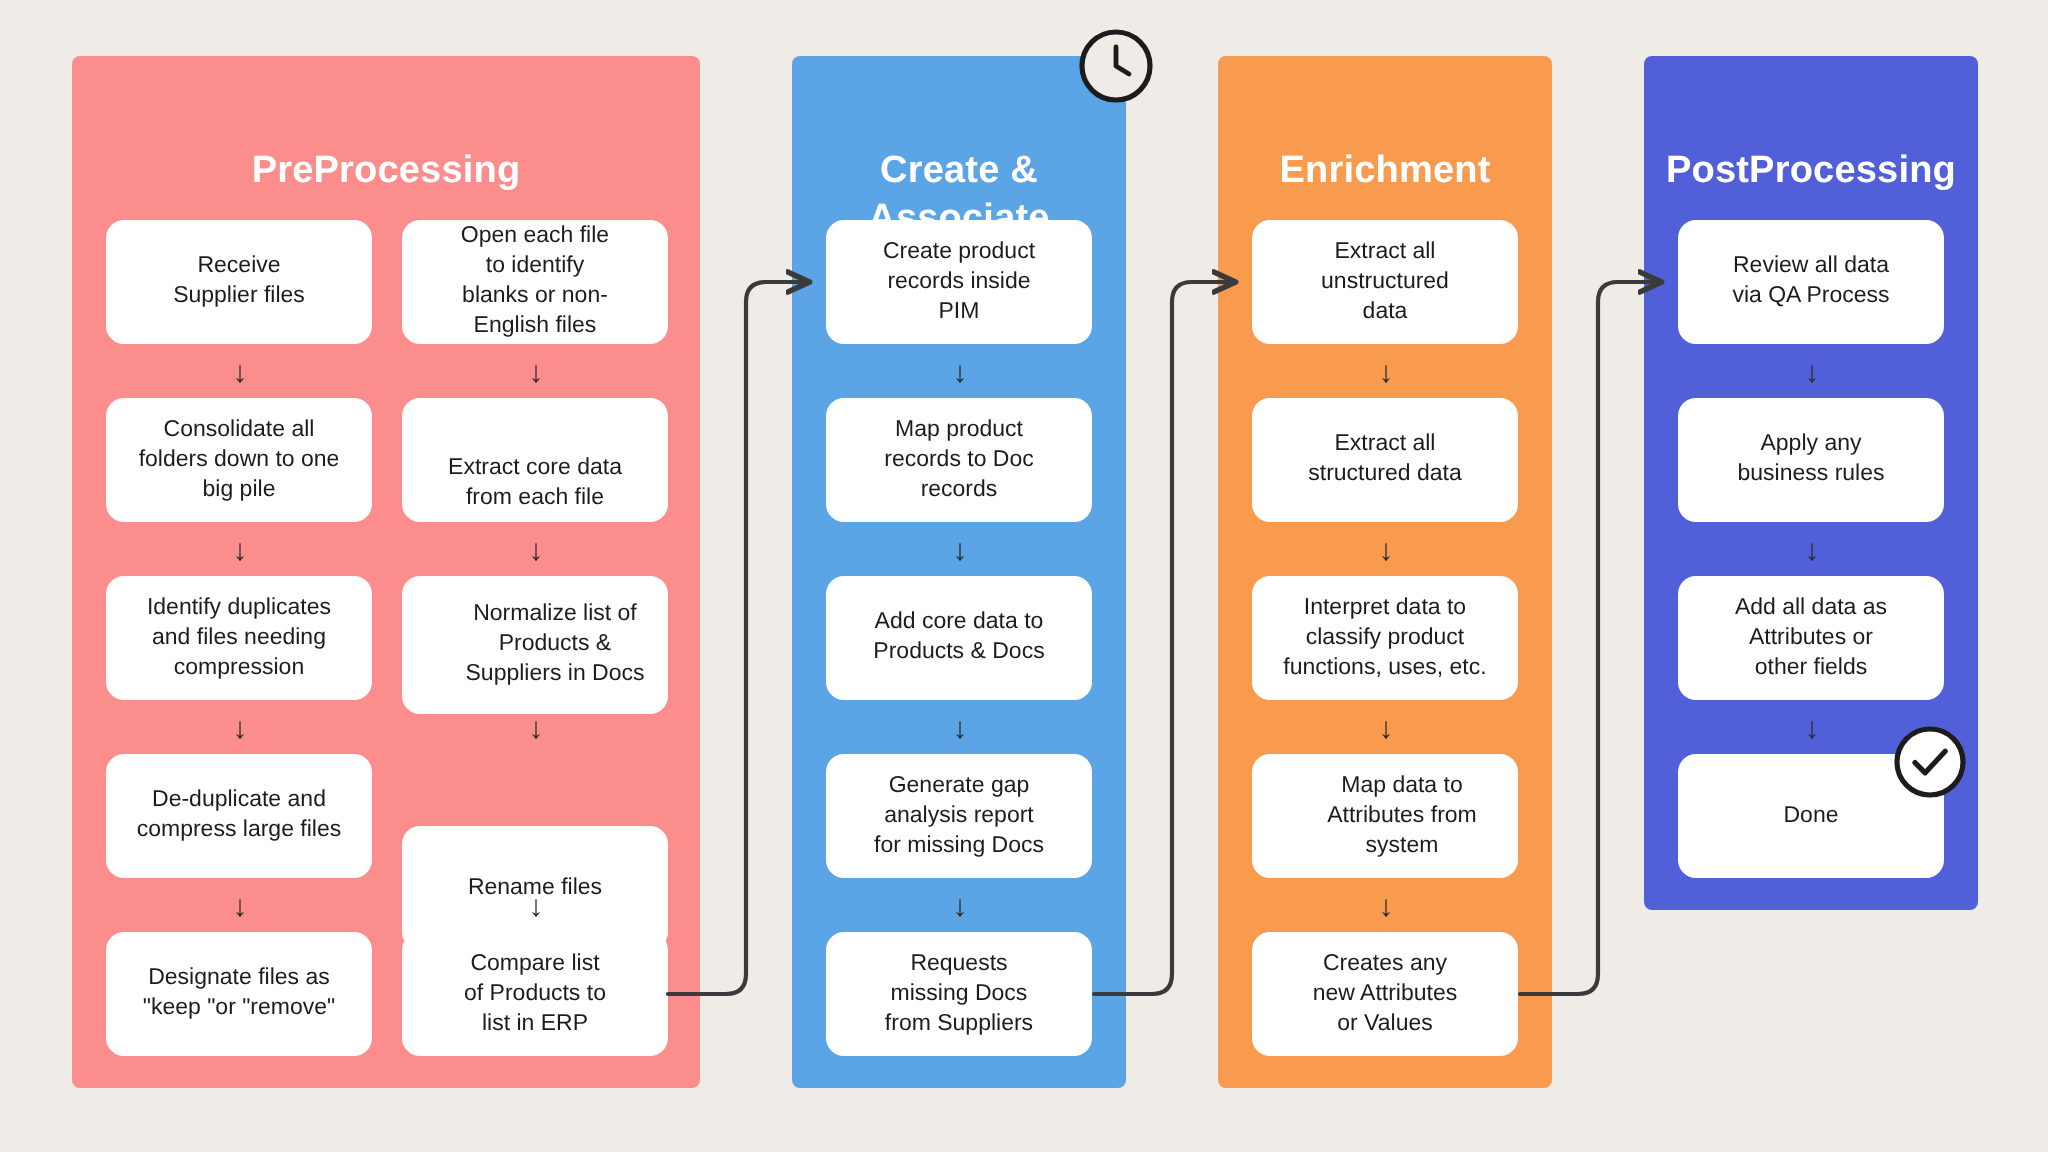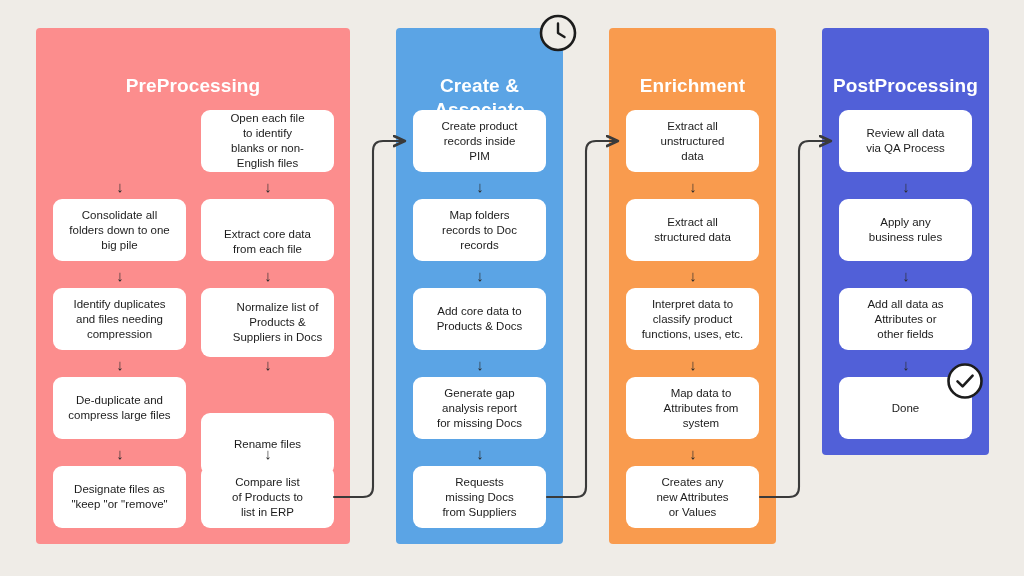--- a/index.html
+++ b/index.html
@@ -89,20 +89,24 @@
 </style>
 </head>
 <body>
 
 <div id="board">
 
   <div class="column" style="left:36px; top:28px; width:314px; height:516px; background:#fc8d8d;">
     <div class="col-title" style="top:46px;">PreProcessing</div>
   </div>
 
+  <div class="step-box" style="left:53px; top:110px; width:133px; height:62px;">
+    <span class="step-text" style="white-space: pre-line;">Receive
+Supplier files</span>
+  </div>
   <div class="down-arrow" style="left:110px; top:179px;">↓</div>
   <div class="step-box" style="left:53px; top:199px; width:133px; height:62px;">
     <span class="step-text" style="white-space: pre-line;">Consolidate all
 folders down to one
 big pile</span>
   </div>
   <div class="down-arrow" style="left:110px; top:268px;">↓</div>
   <div class="step-box" style="left:53px; top:288px; width:133px; height:62px;">
     <span class="step-text" style="white-space: pre-line;">Identify duplicates
 and files needing
@@ -152,21 +156,21 @@
 Associate</div>
   </div>
 
   <div class="step-box" style="left:413px; top:110px; width:133px; height:62px;">
     <span class="step-text" style="white-space: pre-line;">Create product
 records inside
 PIM</span>
   </div>
   <div class="down-arrow" style="left:470px; top:179px;">↓</div>
   <div class="step-box" style="left:413px; top:199px; width:133px; height:62px;">
-    <span class="step-text" style="white-space: pre-line;">Map folders
+    <span class="step-text" style="white-space: pre-line;">Map product
 records to Doc
 records</span>
   </div>
   <div class="down-arrow" style="left:470px; top:268px;">↓</div>
   <div class="step-box" style="left:413px; top:288px; width:133px; height:62px;">
     <span class="step-text" style="white-space: pre-line;">Add core data to
 Products &amp; Docs</span>
   </div>
   <div class="down-arrow" style="left:470px; top:357px;">↓</div>
   <div class="step-box" style="left:413px; top:377px; width:133px; height:62px;">

